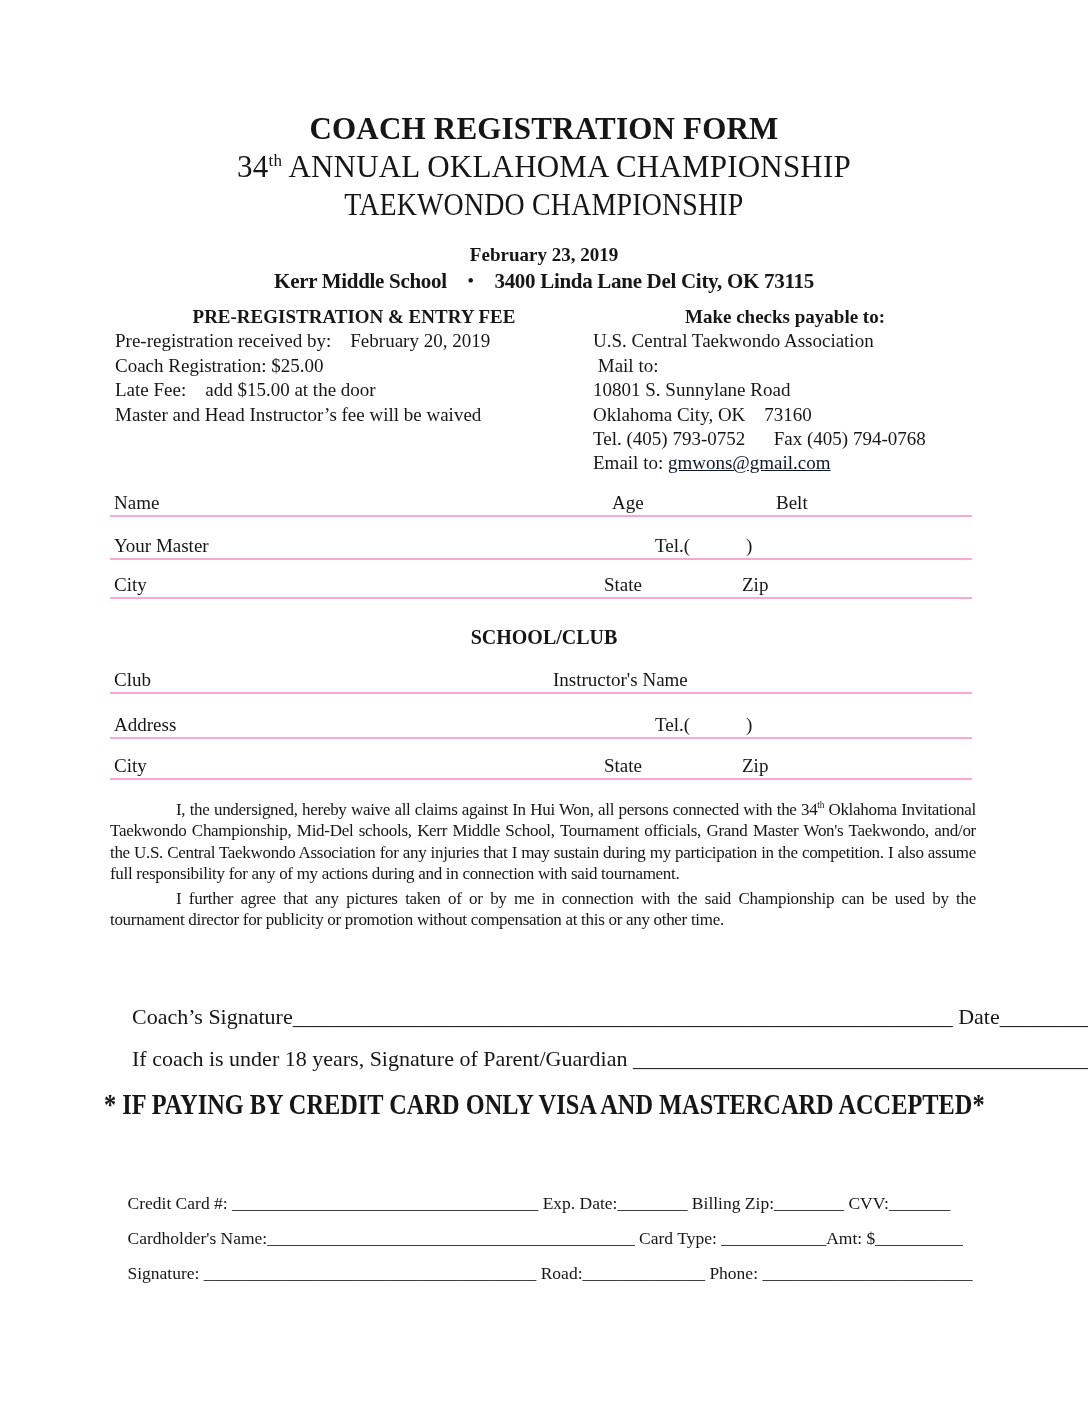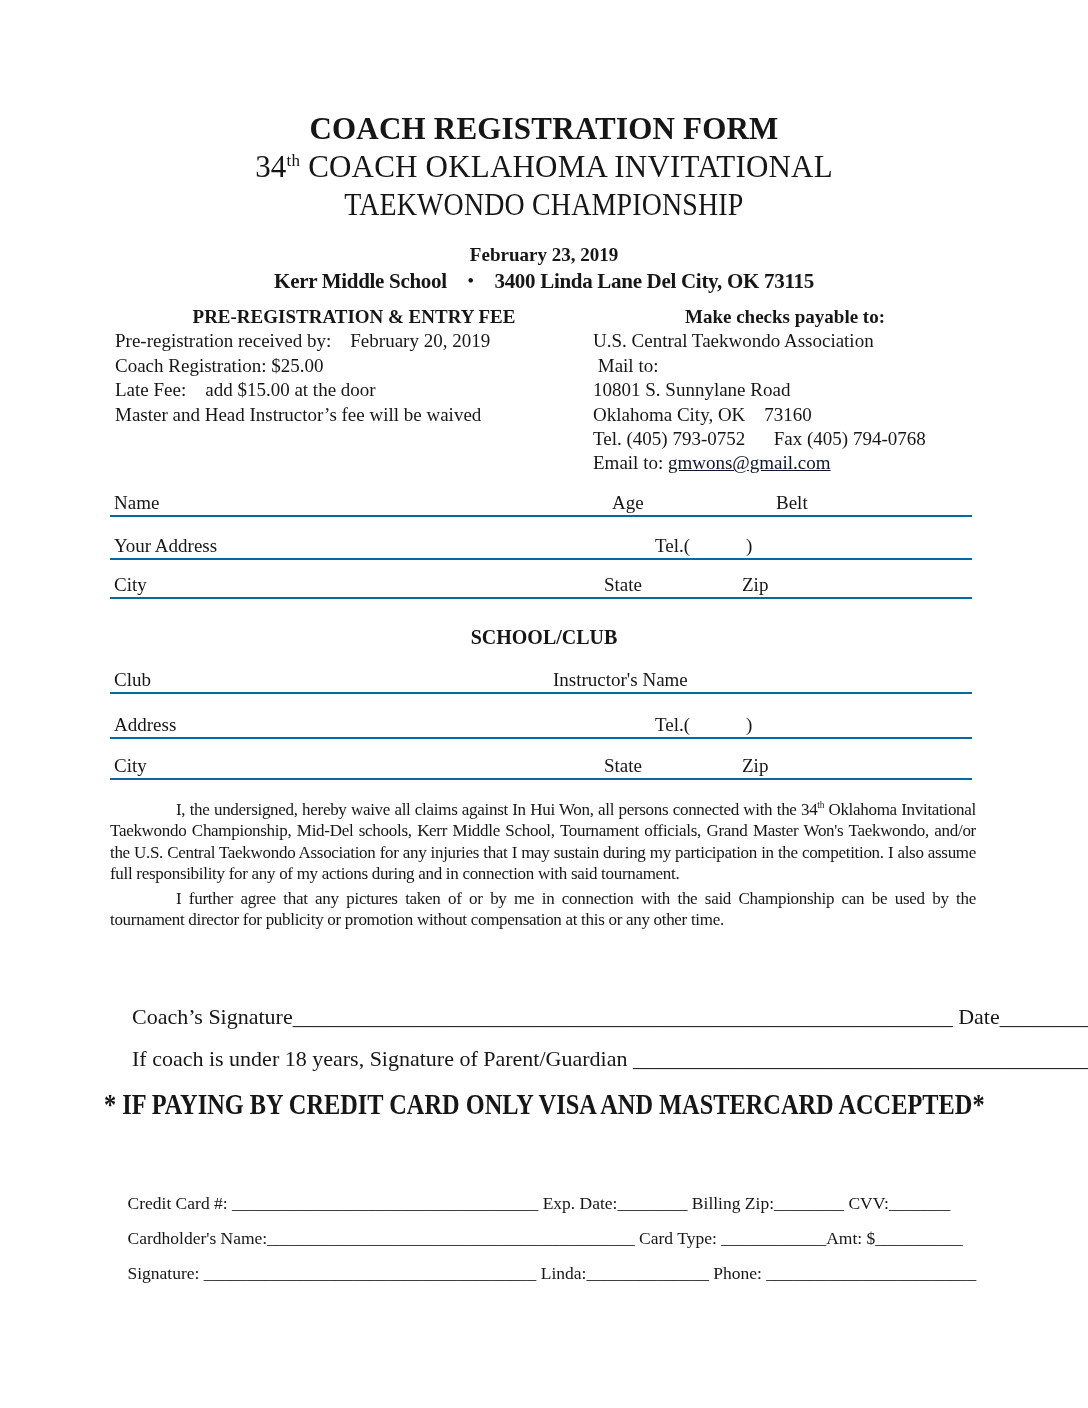--- a/index.html
+++ b/index.html
@@ -24,21 +24,21 @@
   .venue-line .bullet{display:inline-block;margin:0 21px;font-size:17px;vertical-align:2px;}
 
   
   .info{position:absolute;top:305px;left:115px;width:862px;display:flex;font-size:19px;line-height:24.4px;}
   .info .col-left{width:478px;}
   .info .col-right{flex:1;}
   .info .h{font-weight:bold;text-align:center;}
   .email-link{color:#0f172a;text-decoration:underline;}
 
   
-  .frow{position:absolute;left:110px;width:862px;height:27px;border-bottom:2px solid #0369a1;}
+  .frow{position:absolute;left:110px;width:862px;height:27px;border-bottom:2px solid #f9a8d4;}
   .flabel{position:absolute;bottom:1px;font-size:19px;white-space:pre;}
 
   .section-head{position:absolute;left:0;width:100%;text-align:center;font-weight:bold;font-size:20px;}
 
   
   .waiver{position:absolute;top:799px;left:110px;width:866px;font-size:17px;line-height:21.4px;letter-spacing:-0.3px;text-align:justify;}
   .waiver p{margin:0;text-indent:66px;}
   .waiver p + p{margin-top:3px;}
 
   
@@ -47,21 +47,21 @@
   .credit-head .inner{display:inline-block;transform:scaleX(0.84);transform-origin:center;white-space:nowrap;}
   .credit-row{position:absolute;left:110px;width:870px;font-size:17.5px;white-space:pre;}
 </style>
 </head>
 <body>
 
 <div class="page">
 
   <div class="header">
     <div class="title-line bold">COACH REGISTRATION FORM</div>
-    <div class="title-line"><span>34</span><sup>th</sup><span> COACH OKLAHOMA INVITATIONAL</span></div>
+    <div class="title-line"><span>34</span><sup>th</sup><span> ANNUAL OKLAHOMA CHAMPIONSHIP</span></div>
     <div class="title-line"><span class="subtitle">TAEKWONDO CHAMPIONSHIP</span></div>
     <div class="date-line">February 23, 2019</div>
     <div class="venue-line"><span>Kerr Middle School</span><span class="bullet">•</span><span>3400 Linda Lane Del City, OK 73115</span></div>
   </div>
 
   <div class="info">
     <div class="col-left">
       <div class="h">PRE-REGISTRATION &amp; ENTRY FEE</div>
       <div class="pre">Pre-registration received by:    February 20, 2019</div>
       <div class="pre">Coach Registration: $25.00</div>
@@ -78,21 +78,21 @@
       <div><span>Email to: </span><a class="email-link" href="#">gmwons@gmail.com</a></div>
     </div>
   </div>
 
   <div class="frow" style="top:488px">
     <span class="flabel" style="left:4px">Name</span>
     <span class="flabel" style="left:502px">Age</span>
     <span class="flabel" style="left:666px">Belt</span>
   </div>
   <div class="frow" style="top:531px">
-    <span class="flabel" style="left:4px">Your Address</span>
+    <span class="flabel" style="left:4px">Your Master</span>
     <span class="flabel" style="left:545px">Tel.(</span>
     <span class="flabel" style="left:636px">)</span>
   </div>
   <div class="frow" style="top:570px">
     <span class="flabel" style="left:4px">City</span>
     <span class="flabel" style="left:494px">State</span>
     <span class="flabel" style="left:632px">Zip</span>
   </div>
 
   <div class="section-head" style="top:626px">SCHOOL/CLUB</div>
@@ -126,16 +126,16 @@
 
   <div class="credit-head"><span class="inner">* IF PAYING BY CREDIT CARD ONLY VISA AND MASTERCARD ACCEPTED*</span></div>
 
   <div class="credit-row" style="top:1172px">
     <span>Credit Card #: </span><span>___________________________________</span><span> Exp. Date:</span><span>________</span><span> Billing Zip:</span><span>________</span><span> CVV:</span><span>_______</span>
   </div>
   <div class="credit-row" style="top:1207px">
     <span>Cardholder's Name:</span><span>__________________________________________</span><span> Card Type: </span><span>____________</span><span>Amt: $</span><span>__________</span>
   </div>
   <div class="credit-row" style="top:1242px">
-    <span>Signature: </span><span>______________________________________</span><span> Linda:</span><span>______________</span><span> Phone: </span><span>________________________</span>
+    <span>Signature: </span><span>______________________________________</span><span> Road:</span><span>______________</span><span> Phone: </span><span>________________________</span>
   </div>
 
 </div>
 
 </body></html>

